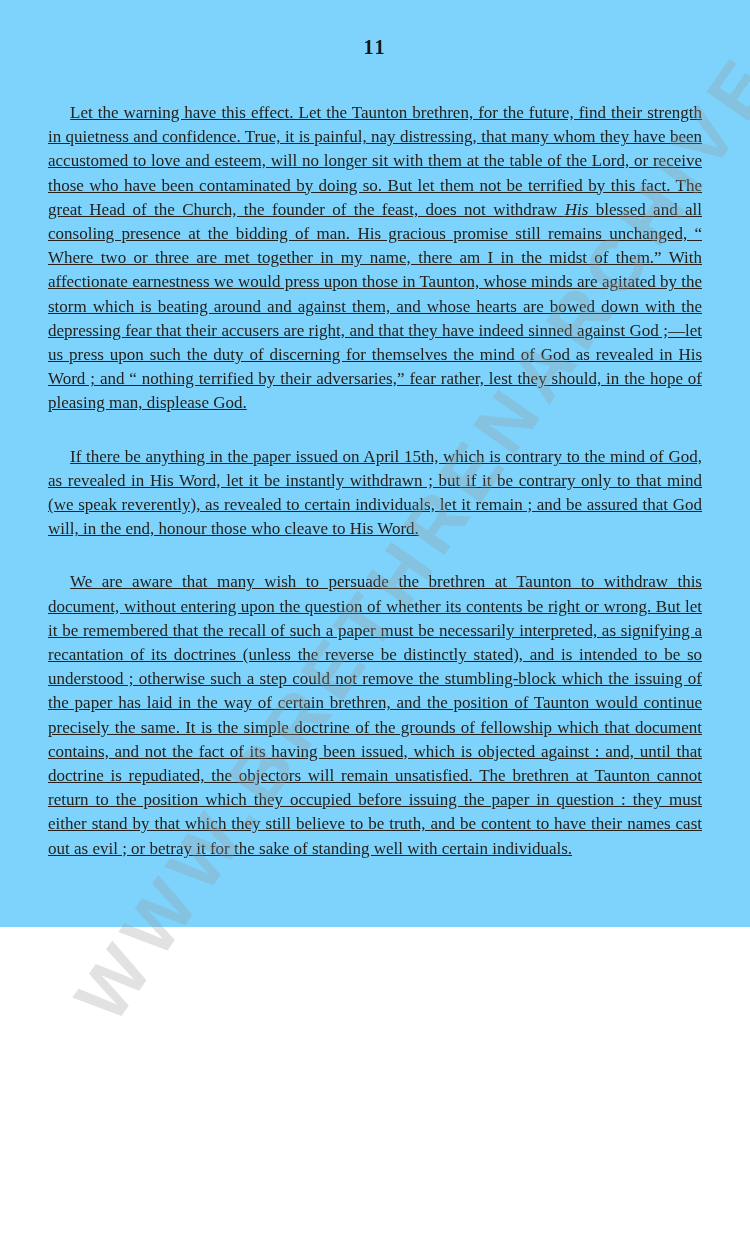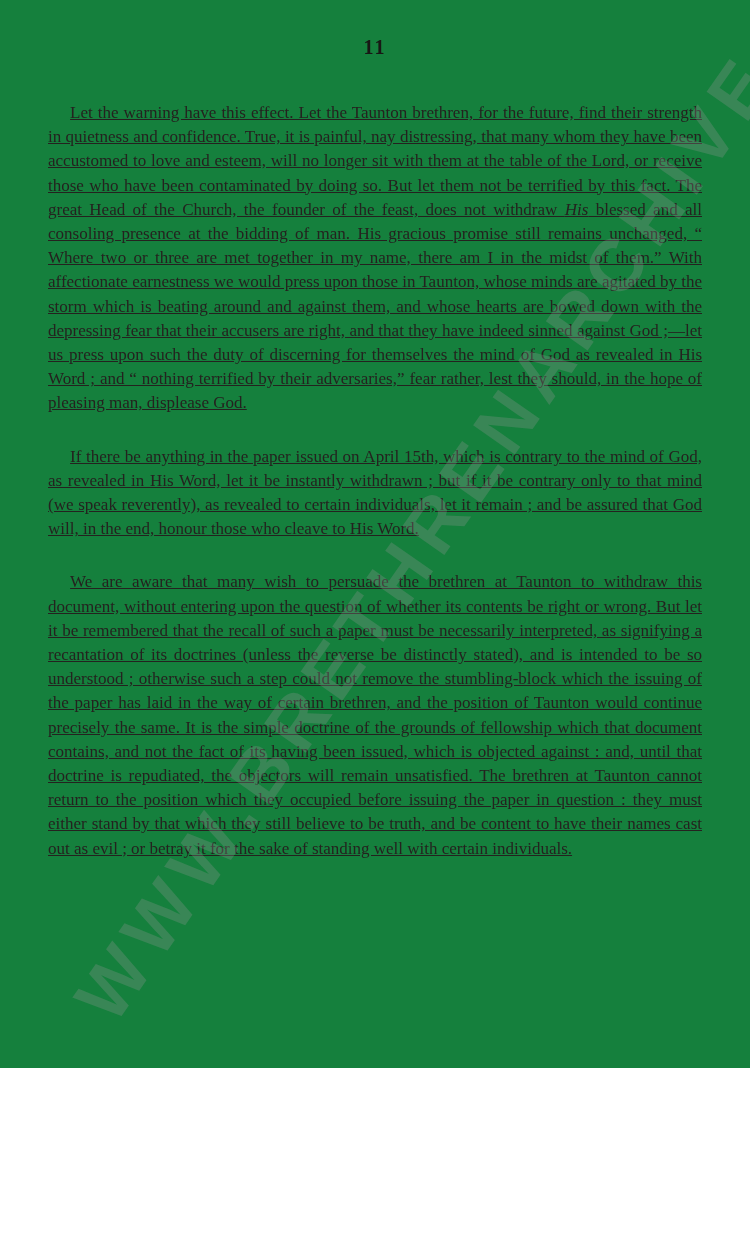--- a/index.html
+++ b/index.html
@@ -11,22 +11,22 @@
     width: 750px;
     height: 1242px;
     position: relative;
     overflow: hidden;
     font-family: "Liberation Serif", "DejaVu Serif", serif;
     color: #1e1d1b;
   }
   .page {
     position: relative;
     width: 750px;
-    height: 1068px;
-    background: #15803d;
+    height: 927px;
+    background: #7dd3fc;
     box-sizing: border-box;
     padding: 30px 48px 40px 48px;
     z-index: 1;
   }
   .page-number {
     text-align: center;
     font-size: 20px;
     font-weight: bold;
     letter-spacing: 2px;
     margin: 6px 0 42px 0;

